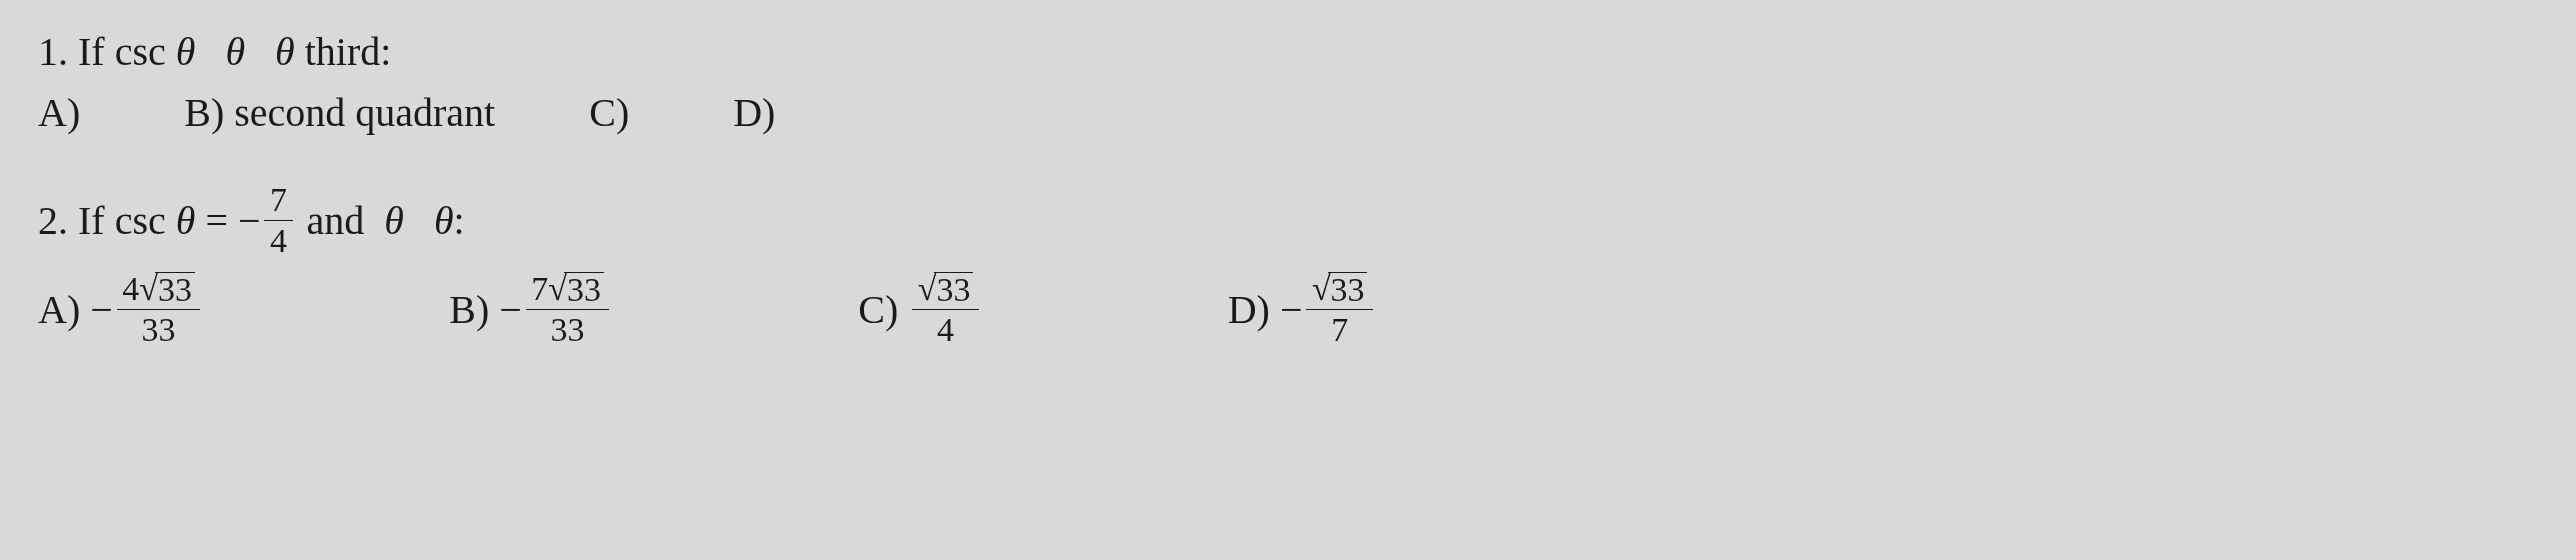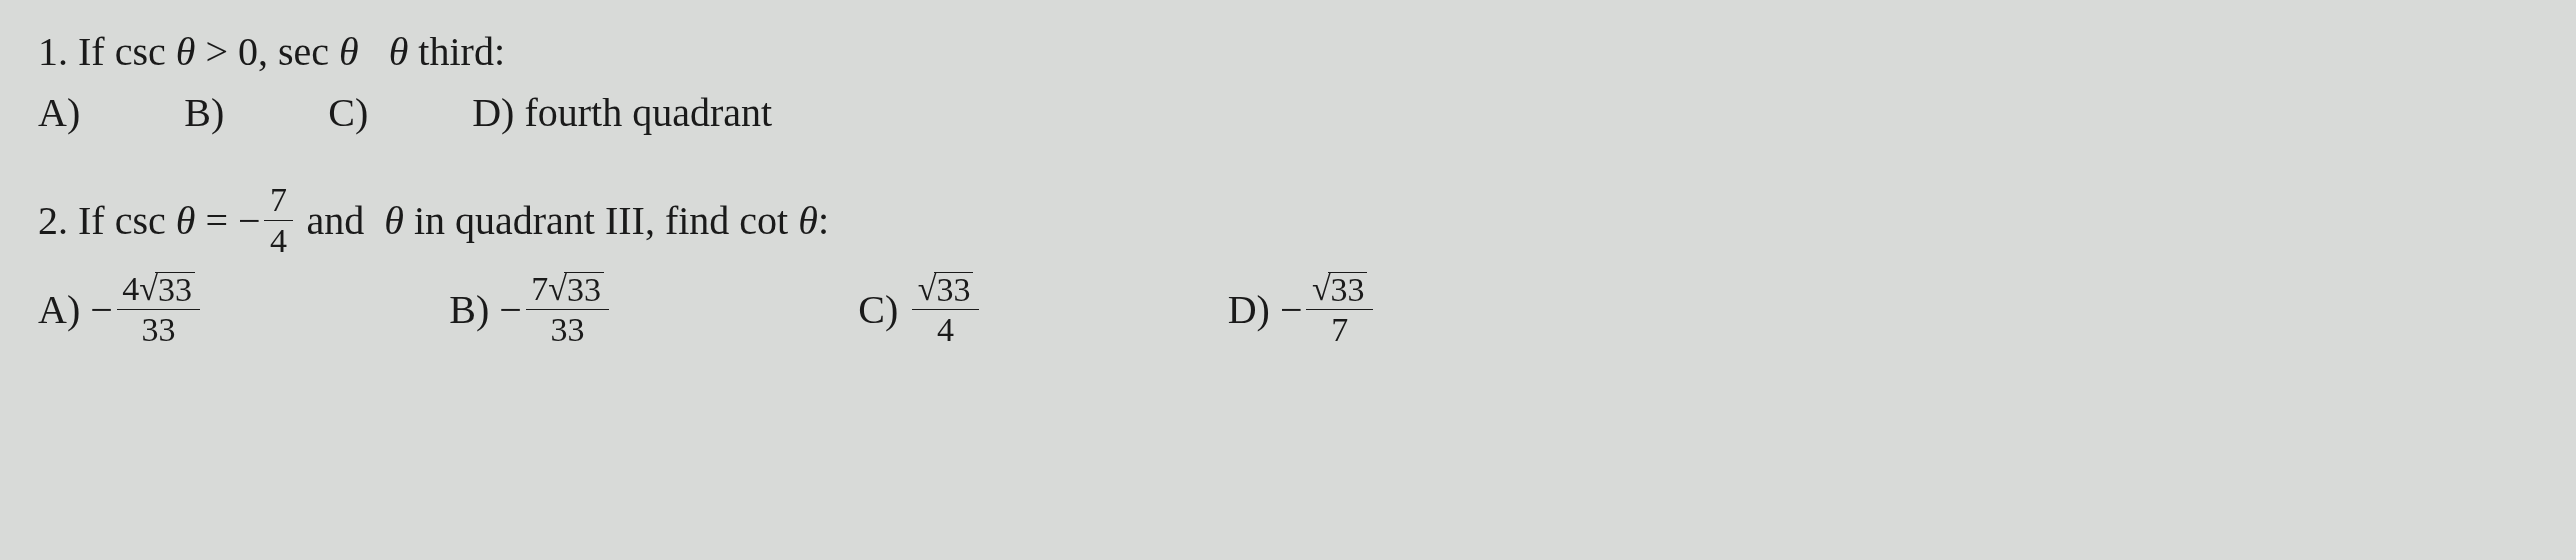--- a/index.html
+++ b/index.html
@@ -66,56 +66,56 @@
     .italic { font-style: italic; }
   </style>
 </head>
 <body>
 
 <div class="question">
   <div class="q-text">
     <span>1.</span>&nbsp;
     <span>If csc</span>&nbsp;
     <span class="italic">θ</span>&nbsp;
-    <span>&gt; 0, sec</span>&nbsp;
+    &nbsp;
     <span class="italic">θ</span>&nbsp;
     &nbsp;
     <span class="italic">θ</span>&nbsp;
     <span>third:</span>
   </div>
   <div class="options">
     <div class="option">
       <span>A)</span>&nbsp;
     </div>
     <div class="option">
       <span>B)</span>&nbsp;
+      <span>second quadrant</span>
     </div>
     <div class="option">
       <span>C)</span>&nbsp;
     </div>
     <div class="option">
       <span>D)</span>&nbsp;
-      <span>fourth quadrant</span>
     </div>
   </div>
 </div>
 
 <div class="question">
   <div class="q-text">
     <span>2.</span>&nbsp;
     <span>If csc</span>&nbsp;
     <span class="italic">θ</span>&nbsp;
     <span>= −</span>
     <span class="frac">
       <span class="num">7</span>
       <span class="den">4</span>
     </span>&nbsp;
     <span>and</span>&nbsp;&nbsp;
     <span class="italic">θ</span>&nbsp;
-    <span>in quadrant III, find cot</span>&nbsp;
+    &nbsp;
     <span class="italic">θ</span>
     <span>:</span>
   </div>
   <div class="options-q2">
     <div class="option">
       <span>A)</span>&nbsp;
       <span>−</span>
       <span class="frac">
         <span class="num">
           <span>4</span><span class="sqrt">

